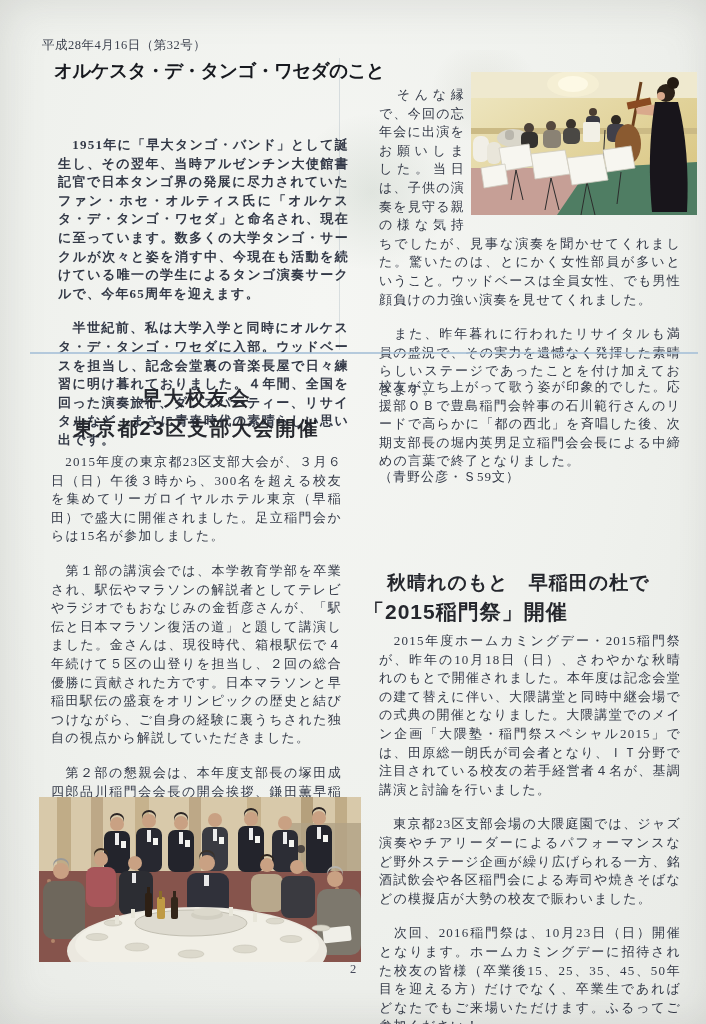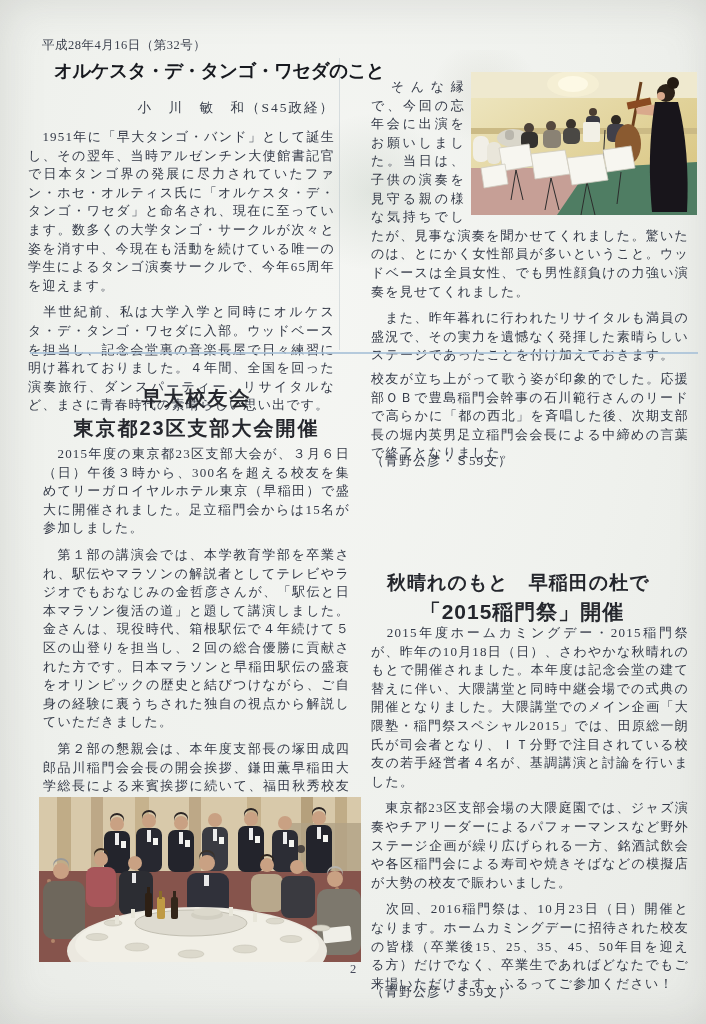--- a/index.html
+++ b/index.html
@@ -6,42 +6,42 @@
   #page {
     position:relative; width:706px; height:1024px; margin:0 auto; overflow:hidden;
     background: radial-gradient(ellipse at 45% 30%, #f5f6f3 0%, #eff1ed 55%, #e8eae6 100%);
     box-shadow: inset 0 0 46px rgba(110,112,105,.20);
     font-family:"Liberation Serif","DejaVu Serif",serif;
     padding-left:8px;
   }
   .serif  { font-family:"Liberation Serif","DejaVu Serif",serif; }
   .gothic { font-family:"Liberation Sans","DejaVu Sans",sans-serif; }
   .abs { position:absolute; }
-  p { margin:8px; }
+  p { margin:16px; }
   .body-text { font-size:13px; line-height:18.6px; letter-spacing:1.2px;
                text-align:justify; color:#333947; }
   .date { left:42px; top:37px; font-size:12.5px; letter-spacing:.5px; color:#3a3f4c; }
   .a1-title { left:54px; top:46px; font-size:18.5px; font-weight:700; color:#17191f;
               letter-spacing:-.5px; }
   .a1-author { left:35px; top:99px; width:300px; text-align:right; font-size:13.5px;
                letter-spacing:2px; color:#363c49; }
-  .a1-left  { left:20px; top:120px; width:323px; }
+  .a1-left  { left:42px; top:120px; width:323px;font-weight:bold; }
   .a1-right { left:363px; top:70px; width:334px; }
   .photo-orchestra { float:right; width:226px; height:143px; margin:2px 0 9px 6px; }
   .divider { left:30px; top:352px; width:668px; height:2px; background:#a9c2d8; opacity:.85; }
   .crease  { left:339px; top:58px; width:1px; height:292px; background:rgba(150,165,180,.30); }
   .a2-title { left:35px; top:366px; width:323px; text-align:center; font-size:20px;
               font-weight:600; line-height:30px; letter-spacing:2px; color:#25272d; }
   .a2-body  { left:35px; top:437px; width:323px; }
   .photo-banquet { left:39px; top:797px; width:322px; height:165px; }
   .a2-right { left:363px; top:362px; width:334px; }
   .a3-title { left:363px; top:552px; width:334px; font-size:19px; font-weight:600;
               line-height:29px; letter-spacing:1px; color:#25272d; }
   .a3-title .t1 { display:block; padding-left:24px; }
-  .a3-title .t2 { display:block; text-align:center; padding-right:16px; font-size:21px; }
+  .a3-title .t2 { display:block; text-align:left; padding-right:16px; font-size:21px; }
   .a3-body  { left:363px; top:616px; width:334px; }
   .credit { text-align:left; margin-top:-18.6px; letter-spacing:1px; }
   .page-num { left:0; top:962px; width:706px; text-align:center; font-size:12.5px; color:#45495a; }
   .wm1 { left:292px; top:112px; width:160px; height:160px; pointer-events:none;
          background:radial-gradient(circle, rgba(55,88,60,.10), transparent 70%); }
   .wm2 { left:420px; top:50px; width:130px; height:90px; pointer-events:none;
          background:radial-gradient(circle, rgba(90,88,60,.08), transparent 70%); }
   svg { display:block; width:100%; height:100%; }
 </style>
 </head>
@@ -49,21 +49,20 @@
 
 <div id="page">
 
   <div class="abs wm1"></div>
   <div class="abs wm2"></div>
   <div class="abs crease"></div>
 
   <div class="abs date serif">平成28年4月16日（第32号）</div>
 
   <h1 class="abs a1-title gothic">オルケスタ・デ・タンゴ・ワセダのこと</h1>
-  <div class="abs a1-author serif">小　川　敏　和（S45政経）</div>
 
   <div class="abs a1-left body-text serif">
     <p>　1951年に「早大タンゴ・バンド」として誕生し、その翌年、当時アルゼンチン大使館書記官で日本タンゴ界の発展に尽力されていたファン・ホセ・オルティス氏に「オルケスタ・デ・タンゴ・ワセダ」と命名され、現在に至っています。数多くの大学タンゴ・サークルが次々と姿を消す中、今現在も活動を続けている唯一の学生によるタンゴ演奏サークルで、今年65周年を迎えます。</p>
     <p>　半世紀前、私は大学入学と同時にオルケスタ・デ・タンゴ・ワセダに入部。ウッドベースを担当し、記念会堂裏の音楽長屋で日々練習に明け暮れておりました。４年間、全国を回った演奏旅行、ダンスパーティー、リサイタルなど、まさに青春時代の素晴らしい思い出です。</p>
   </div>
 
   <div class="abs a1-right body-text serif">
     <div class="photo-orchestra">
       <svg viewBox="0 0 226 143" preserveAspectRatio="none" role="img">
         <defs>

